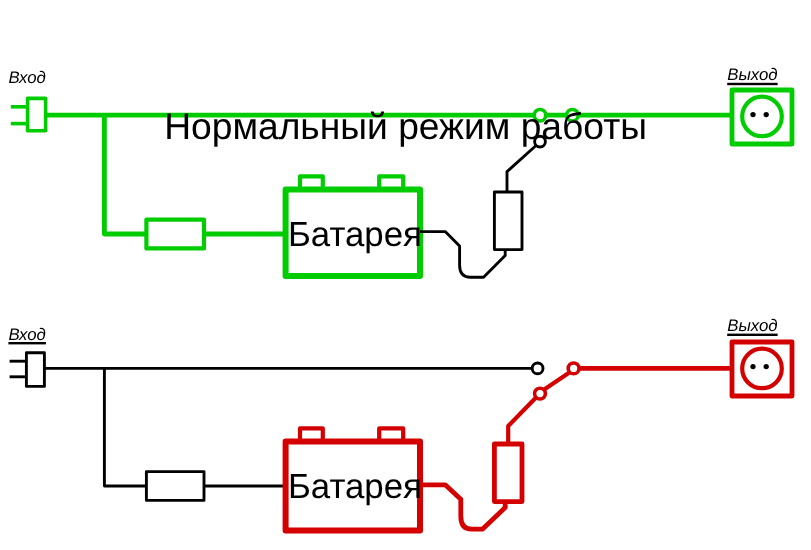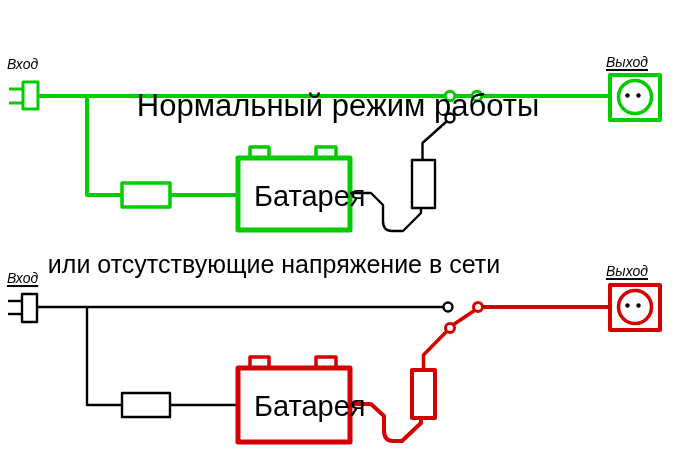--- a/index.html
+++ b/index.html
@@ -13,21 +13,21 @@
   .canvas svg{position:absolute;left:0;top:0;}
   .lbl{position:absolute;color:#000;white-space:nowrap;}
   .title{top:46px;left:0;right:0;text-align:center;font-size:31px;margin-top:42px;}
   .condition{top:249px;left:0;width:548px;text-align:center;font-size:25px;line-height:30px;}
   .port{font-size:14px;font-style:italic;}
   .underlined{text-decoration:underline;text-decoration-thickness:1.5px;text-underline-offset:2px;}
   .vhod-top{left:7px;top:56px;}
   .vyhod-top{left:606px;top:54px;}
   .vhod-bottom{left:7px;top:270px;}
   .vyhod-bottom{left:606px;top:263px;}
-  .battery-label{font-size:29px;padding-left:14px;}
+  .battery-label{font-size:29px;}
   .battery-top{left:240px;top:180px;}
   .battery-bottom{left:240px;top:390px;}
 </style>
 </head>
 <body>
 
 <div class="canvas">
 
   <svg width="676" height="458" viewBox="0 0 676 458">
 
@@ -86,20 +86,19 @@
     </g>
   </svg>
 
   <div class="lbl title">Нормальный режим работы</div>
 
   <div class="lbl port vhod-top">Вход</div>
   <div class="lbl port underlined vyhod-top">Выход</div>
   <div class="lbl battery-label battery-top">Батарея</div>
 
   <div class="lbl condition">
-    <div>или отсутствующие напряжение в сети</div>
   </div>
 
   <div class="lbl port underlined vhod-bottom">Вход</div>
   <div class="lbl port underlined vyhod-bottom">Выход</div>
   <div class="lbl battery-label battery-bottom">Батарея</div>
 
 </div>
 
 </body></html>

